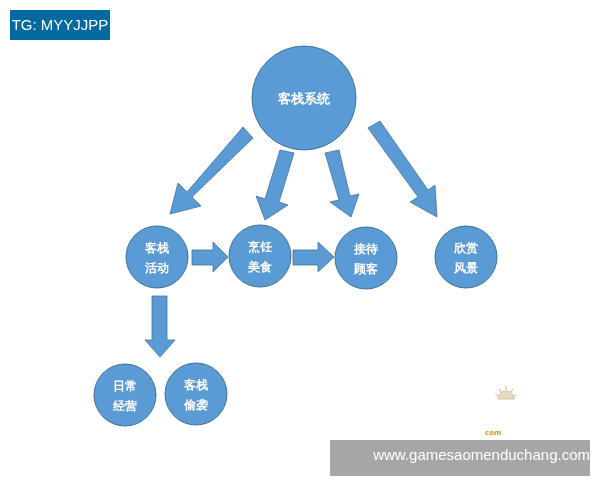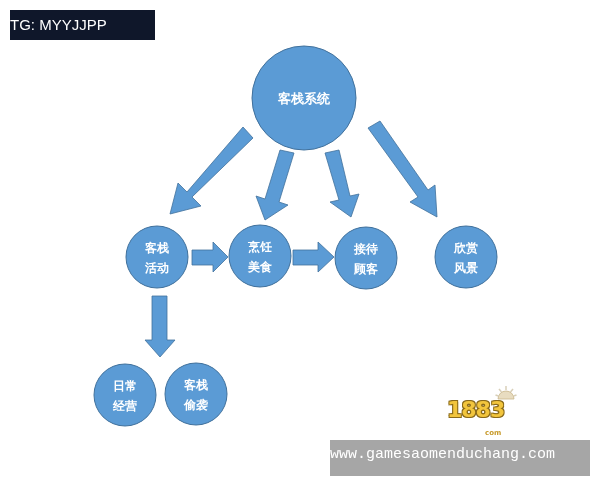--- a/index.html
+++ b/index.html
@@ -39,41 +39,41 @@
       text-anchor: middle;
       dominant-baseline: middle;
     }
     .node-label.main {
       font-size: 13px;
     }
     .watermark-tg {
       position: absolute;
       left: 10px;
       top: 10px;
-      width: 145px;
+      width: 100px;
       height: 30px;
-      background: #0f172a;
+      background: #0369a1;
       color: #ffffff;
       font-family: "Liberation Sans", sans-serif;
       font-size: 15px;
       line-height: 30px;
-      text-align: left;
+      text-align: center;
     }
     .watermark-url {
       position: absolute;
       left: 330px;
       top: 440px;
       width: 260px;
       height: 36px;
       background: #a6a6a6;
       color: #ffffff;
-      font-family: Liberation Mono, monospace;
+      font-family: Liberation Sans, sans-serif;
       font-size: 15px;
       line-height: 30px;
-      text-align: left;
+      text-align: right;
     }
     .logo {
       position: absolute;
       left: 445px;
       top: 385px;
       width: 75px;
       height: 50px;
     }
     .logo-text {
       position: absolute;
@@ -164,17 +164,16 @@
 
 <div class="logo">
   <svg class="logo-sun" viewBox="0 0 22 16" xmlns="http://www.w3.org/2000/svg">
     <path d="M3 14 A8 8 0 0 1 19 14 Z" fill="#e8dcc0" stroke="#c9b68a" stroke-width="0.8"></path>
     <line x1="11" y1="1" x2="11" y2="5" stroke="#d8cfb8" stroke-width="1.5"></line>
     <line x1="4" y1="4" x2="6.5" y2="7" stroke="#d8cfb8" stroke-width="1.5"></line>
     <line x1="18" y1="4" x2="15.5" y2="7" stroke="#d8cfb8" stroke-width="1.5"></line>
     <line x1="0.5" y1="10" x2="3.5" y2="11" stroke="#d8cfb8" stroke-width="1.5"></line>
     <line x1="21.5" y1="10" x2="18.5" y2="11" stroke="#d8cfb8" stroke-width="1.5"></line>
   </svg>
-  <span class="logo-text">1883</span>
   <span class="logo-com">com</span>
 </div>
 
 <div class="watermark-url">www.gamesaomenduchang.com</div>
 
 </body></html>

